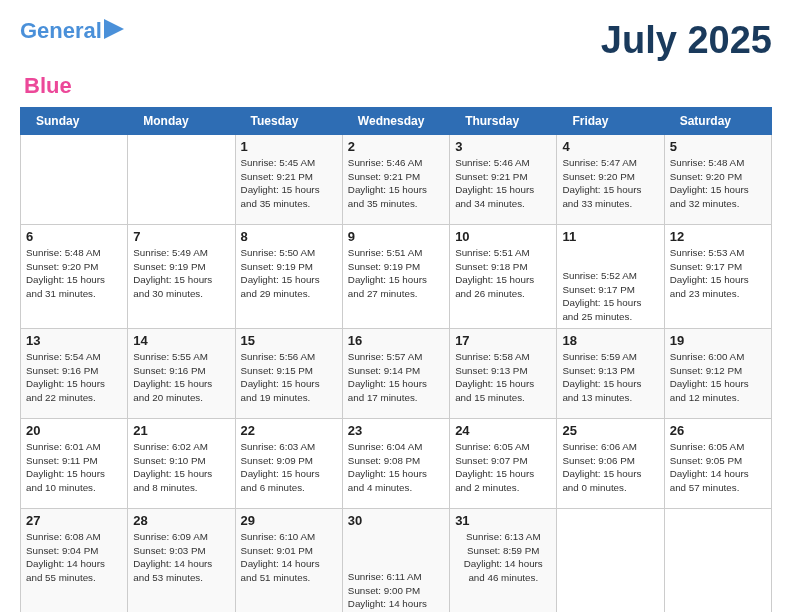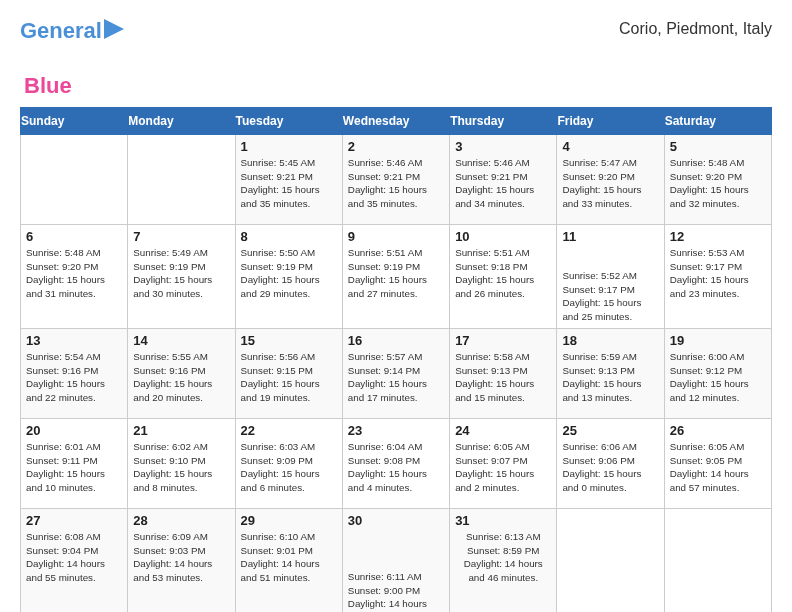--- a/index.html
+++ b/index.html
@@ -45,21 +45,21 @@
       color: #333;
     }
     table {
       width: 100%;
       border-collapse: collapse;
       font-size: 10.5px;
     }
     thead tr th {
       background-color: #2e6db4;
       color: #fff;
-      padding: 6px 0;
+      padding: 6px 15px;
       text-align: left;
       font-size: 12px;
       font-weight: bold;
       border: 1px solid #2e6db4;
     }
     tbody tr td {
       vertical-align: top;
       border: 1px solid #ccc;
       padding: 4px 5px;
       min-height: 80px;
@@ -96,21 +96,21 @@
       </span>
       <svg width="20" height="20" viewBox="0 0 20 20" style="margin-left:2px;margin-top:-4px;">
         <polygon points="0,0 20,10 0,20" fill="#4a90d9"></polygon>
       </svg>
     </div>
     <div style="margin-left:4px;">
       <span class="logo-text" style="color:#ec4899;">Blue</span>
     </div>
   </div>
   <div class="title-area">
-    <div class="location">Corio, Piedmont, Italy</div>
+    <div class="month-title">July 2025</div>
   </div>
 </div>
 
 <table>
   <thead>
     <tr>
     <th>Sunday</th>
         <th>Monday</th>
         <th>Tuesday</th>
         <th>Wednesday</th>

